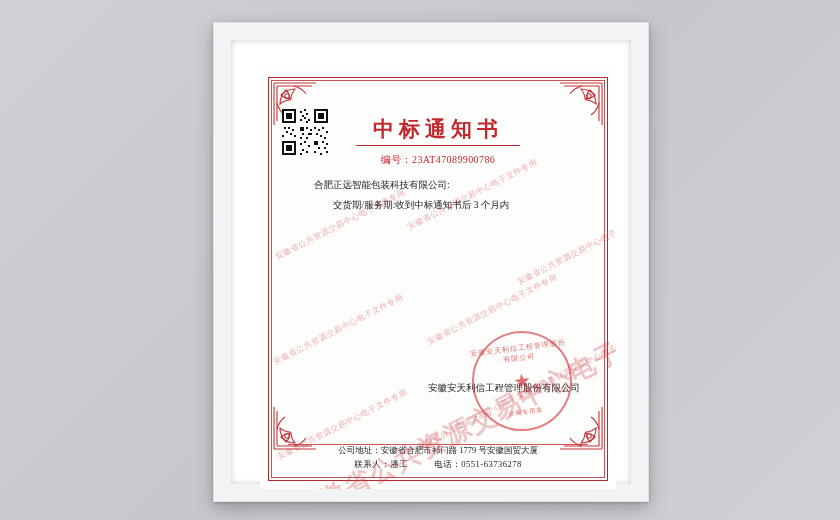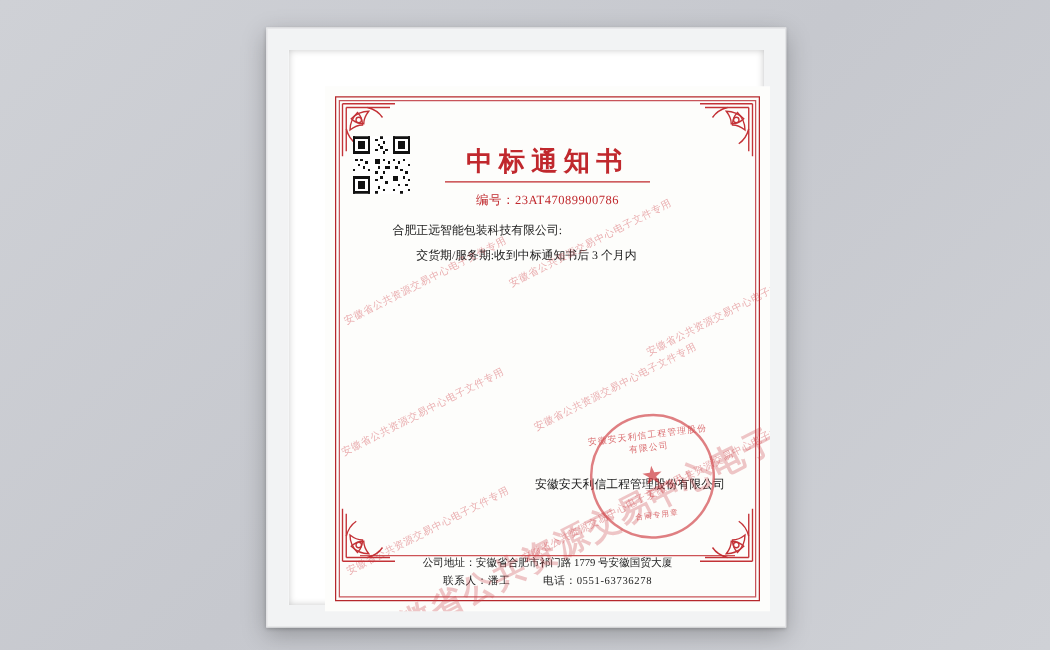--- a/index.html
+++ b/index.html
@@ -23,20 +23,21 @@
   
   .frame-outer {
     position: absolute;
     left: 213px;
     top: 22px;
     width: 414px;
     height: 478px;
     background: #f2f3f4;
     box-shadow: 0 6px 18px rgba(0,0,0,0.25), 0 1px 3px rgba(0,0,0,0.2);
     border: 1px solid #e3e4e6;
+    padding-left: 20px;
   }
   .frame-inner-shadow {
     position: absolute;
     left: 17px;
     top: 17px;
     right: 17px;
     bottom: 17px;
     background: #ffffff;
     box-shadow: inset 0 0 6px rgba(0,0,0,0.22);
   }

